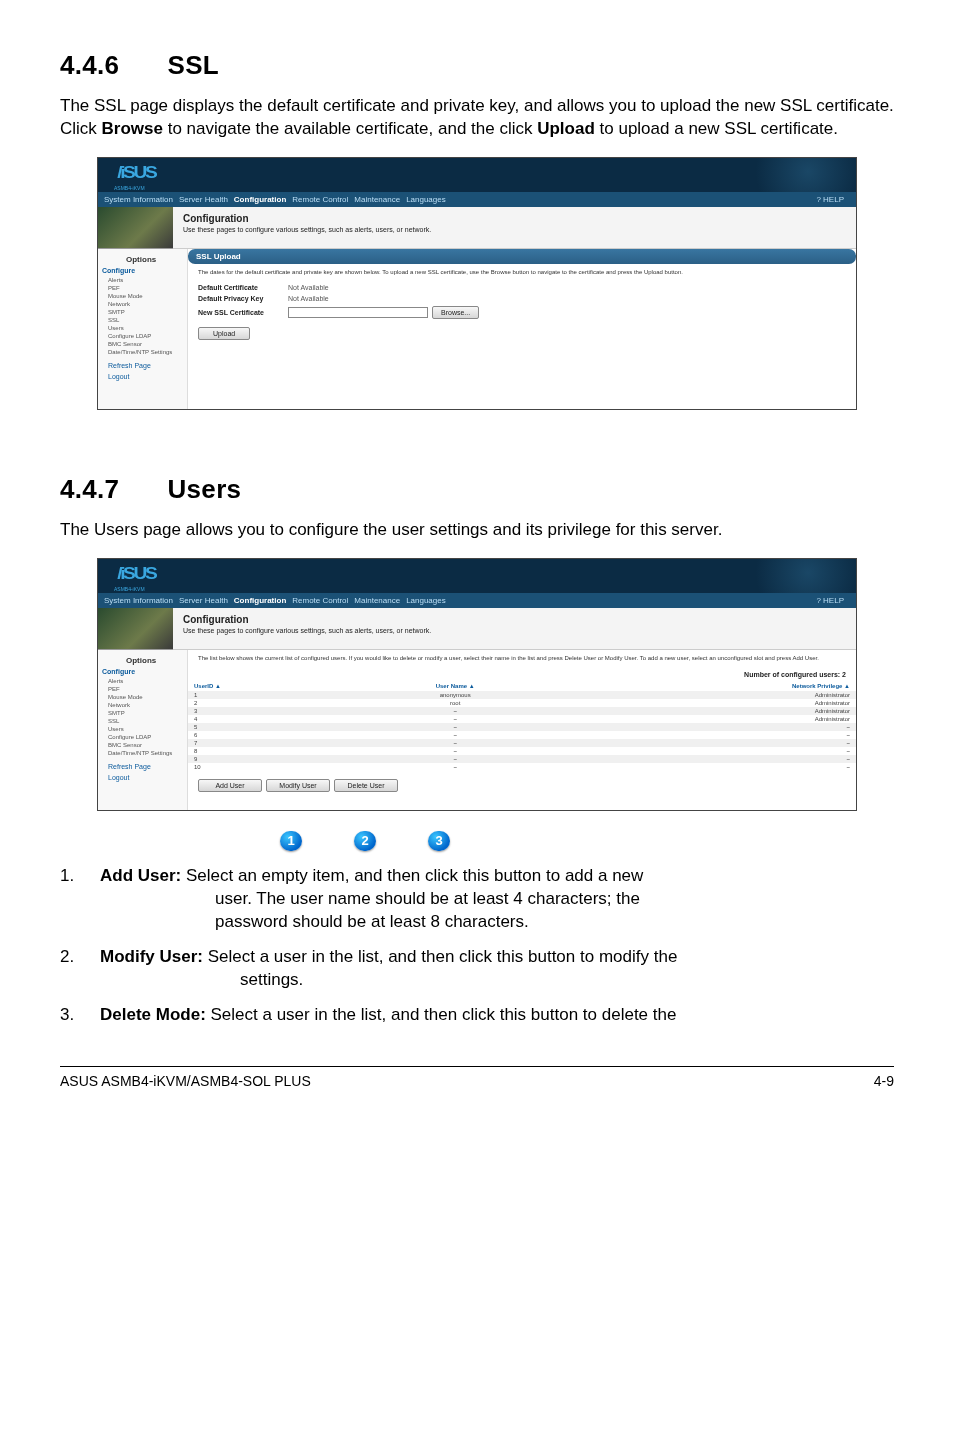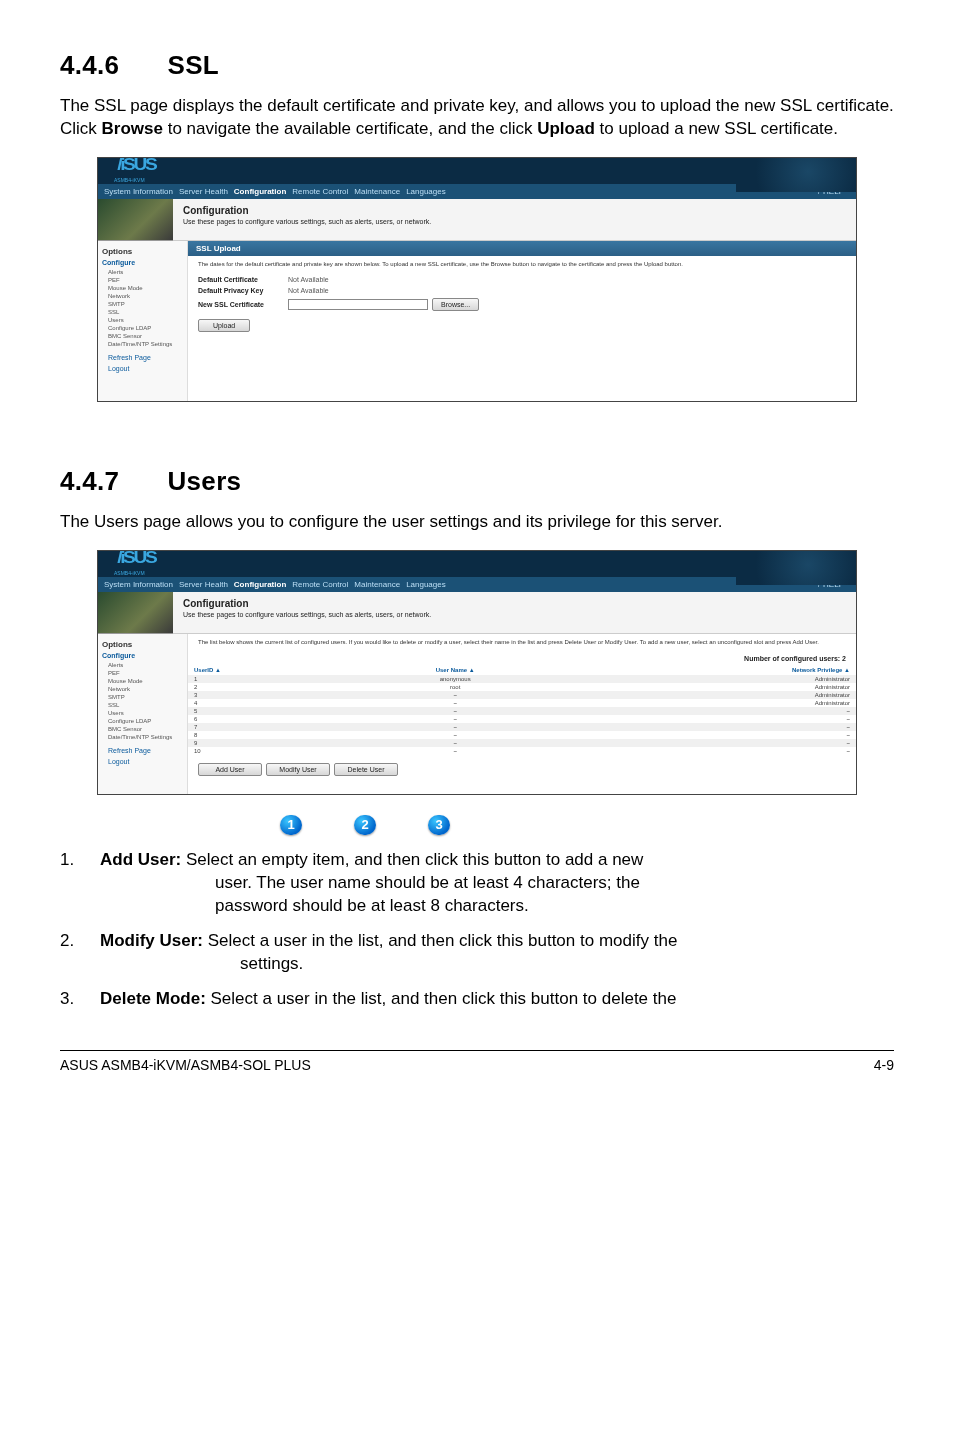--- a/index.html
+++ b/index.html
@@ -31,21 +31,21 @@
     margin: 0 auto 24px auto;
     width: 760px;
     background: #eee;
     font-size: 8px;
     color: #222;
     position: relative;
   }
   .shot-header {
     display: flex;
     background: linear-gradient(#0b2b44,#0b2b44);
-    height: 26px;
+    height: 34px;
     position: relative;
     align-items: flex-end;
   }
   .shot-logo {
     color: #3aa7e0;
     font-family: Arial, sans-serif;
     font-weight: bold;
     font-size: 16px;
     padding: 3px 10px 1px 16px;
     letter-spacing: -2px;
@@ -78,31 +78,32 @@
     border-bottom:1px solid #999;
   }
   .shot-conf-text { flex:1; padding:6px 10px; background:#f4f4f4; border-bottom:1px solid #ccc;}
   .shot-conf-text b { font-size: 10px; display:block; }
   .shot-conf-text span { font-size: 7px; display:block; margin-top:2px;}
   .shot-body { display:flex; min-height: 160px; }
   .shot-sidebar {
     width: 90px; background:#f8f8f8; border-right:1px solid #ddd;
     padding: 6px 4px;
   }
-  .shot-sidebar .head { font-weight:bold; font-size:8px; margin-bottom:3px; color:#333;}
+  .shot-sidebar .head { font-weight:bold; font-size:8px; margin-bottom:3px; color:#333;margin-left:24px;}
   .shot-sidebar .cur { color:#0a5a9c; font-weight:bold; font-size:7px;}
   .shot-sidebar ul { list-style:none; margin: 2px 0 6px 6px;}
   .shot-sidebar li { font-size:6px; color:#555; padding:1px 0; cursor:pointer;}
   .shot-sidebar .action { font-size:7px; color:#0a5a9c; margin-top:4px; cursor:pointer;}
   .shot-sidebar .action::before { content:""; display:inline-block; width:6px;}
   .shot-main { flex:1; background:#fff; padding:0;}
   .sec-bar {
     background: linear-gradient(#3976a1,#2b5f86);
     color:#fff; font-weight:bold; font-size:8px;
     padding: 3px 8px;
+    border-radius: 7px;
   }
   .sec-desc { font-size:6px; color:#333; padding:5px 10px; line-height:1.3;}
   .form-row { display:flex; align-items:center; padding:2px 10px; font-size:7px;}
   .form-row .lab { width:90px; font-weight:bold;}
   .form-row .val { color:#555; }
   .form-row input.txt {
     width:140px; height:11px; font-size:6px; border:1px solid #888; background:#fff;
     margin-right:4px;
   }
   .btn {

